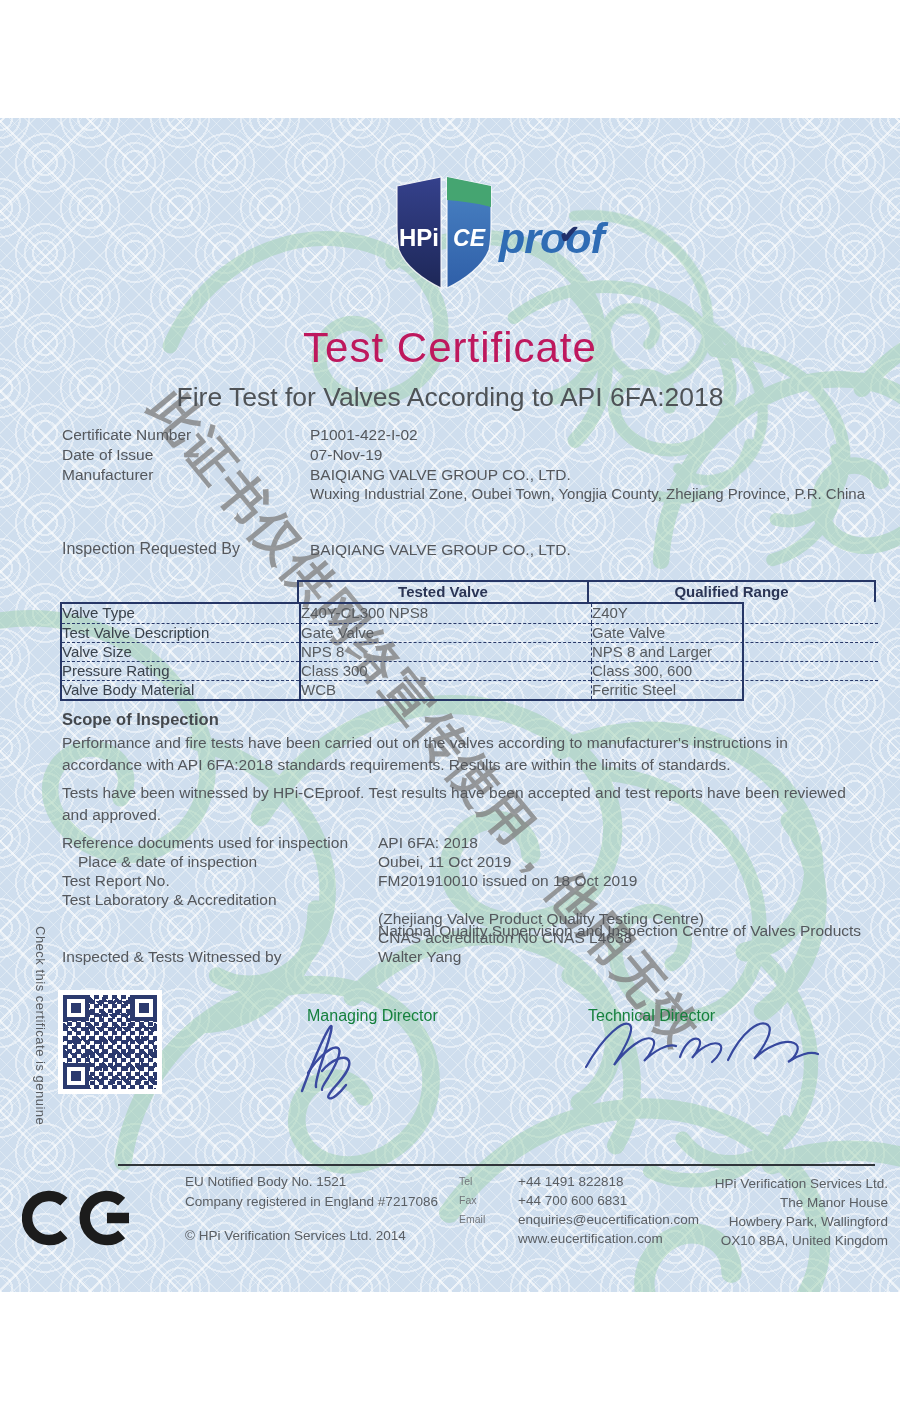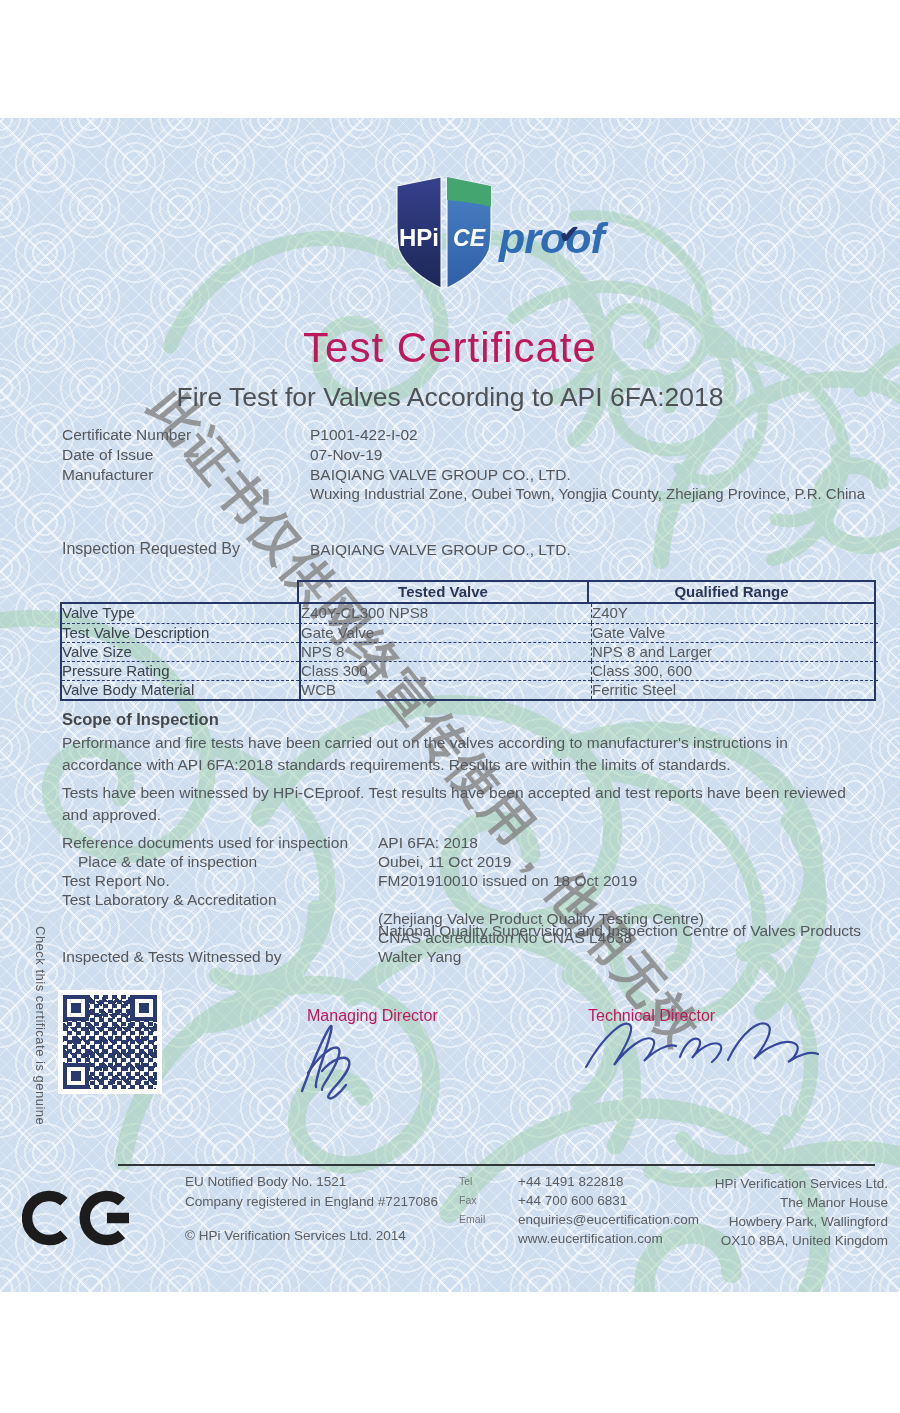--- a/index.html
+++ b/index.html
@@ -34,21 +34,21 @@
 
   
   .t { position:absolute; white-space:nowrap; color:#54575c; font-size:15.5px; }
   .title { position:absolute; left:0; top:206px; width:100%; text-align:center; font-size:42px; font-weight:300; letter-spacing:1px; color:#be185d; }
   .subtitle { position:absolute; left:0; top:264px; width:100%; text-align:center; font-size:26.5px; color:#4e5256; }
 
   .para { position:absolute; color:#54575c; font-size:15.5px; line-height:21.5px; width:795px; }
   .h-scope { font-weight:700; font-size:16.5px; color:#44484d; }
 
   
-  .vtable { position:absolute; left:60px; top:462px; width:816px; font-size:15px; }
+  .vtable { position:absolute; left:60px; top:462px; width:684px; font-size:15px; }
   .vt-head { margin-left:237px; display:grid; grid-template-columns:292px 287px; }
   .vt-head .hc { border:2px solid #263666; border-bottom:none; height:22px; line-height:20px; text-align:center; font-weight:700; color:#2b3555; background:rgba(255,255,255,.08); }
   .vt-head .hc + .hc { border-left:2px solid #263666; margin-left:-2px; }
   .vt-body { display:grid; grid-template-columns:237px 292px 287px; border:2px solid #263666; }
   .vt-body .c { height:19px; line-height:18px; text-align:left; color:#565a5f; overflow:hidden; }
   .vt-body .c.lbl { color:#39414b; }
   .vt-body .c.mid { border-left:2px solid #263666; }
   .vt-body .c.rgt { border-left:1px dashed #2a3a6a; }
   .vt-body .c.nt { border-top:1px dashed #2a3a6a; }
 
@@ -58,21 +58,21 @@
   .qr-in { position:absolute; inset:5px;
     background-image:
       repeating-conic-gradient(#2b3a6e 0% 25%, rgba(0,0,0,0) 25% 50%),
       repeating-conic-gradient(rgba(0,0,0,0) 0% 22%, #2b3a6e 22% 36%, rgba(0,0,0,0) 36% 50%);
     background-size: 9px 9px, 13px 13px; }
   .fd { position:absolute; width:26px; height:26px; border:4px solid #2b3a6e; background:#ffffff; }
   .fd::after { content:""; position:absolute; inset:4px; background:#2b3a6e; }
   .fd.tl { left:5px; top:5px; } .fd.tr { right:5px; top:5px; } .fd.bl { left:5px; bottom:5px; }
 
   
-  .sig-title { position:absolute; font-size:16px; color:#be185d; white-space:nowrap; }
+  .sig-title { position:absolute; font-size:16px; color:#15803d; white-space:nowrap; }
   .sig { position:absolute; }
 
   
   .rule { position:absolute; left:118px; top:1046px; width:757px; height:2px; background:#30353a; }
   .ce { position:absolute; left:22px; top:1060px; }
   .f-sm { position:absolute; font-size:10.5px; color:#72767b; }
   .f-tx { position:absolute; font-size:13.5px; color:#5a5e63; white-space:nowrap; }
   .f-col-right { position:absolute; left:640px; width:248px; text-align:right; font-size:13.5px; color:#5a5e63; line-height:19px; }
 </style>
 </head>

